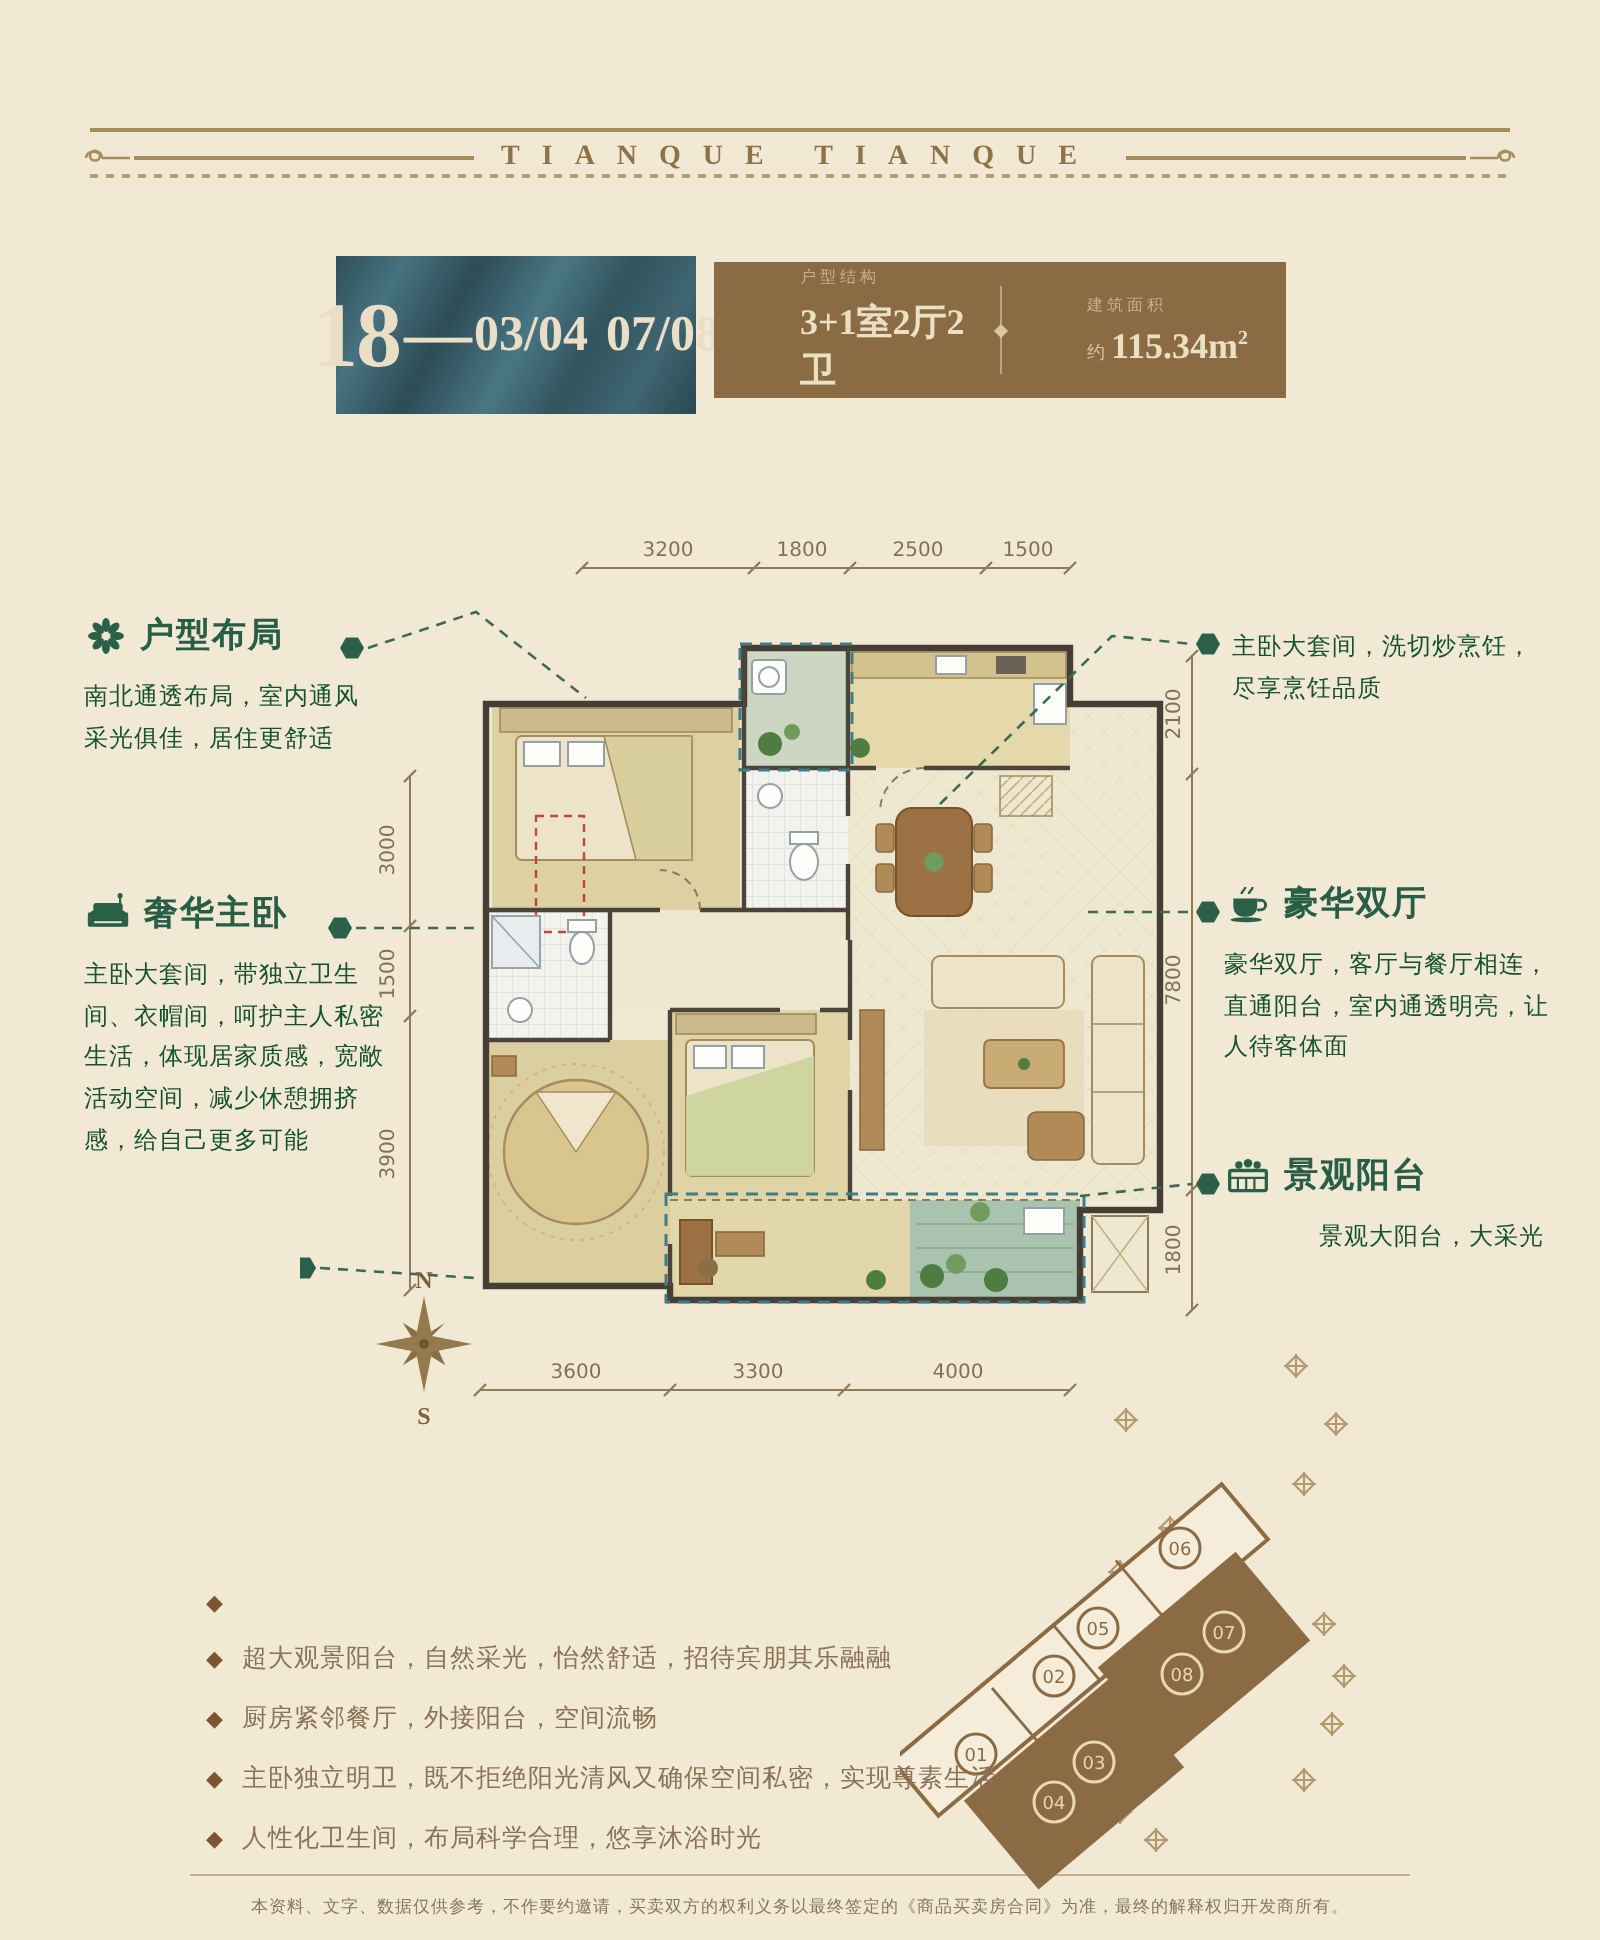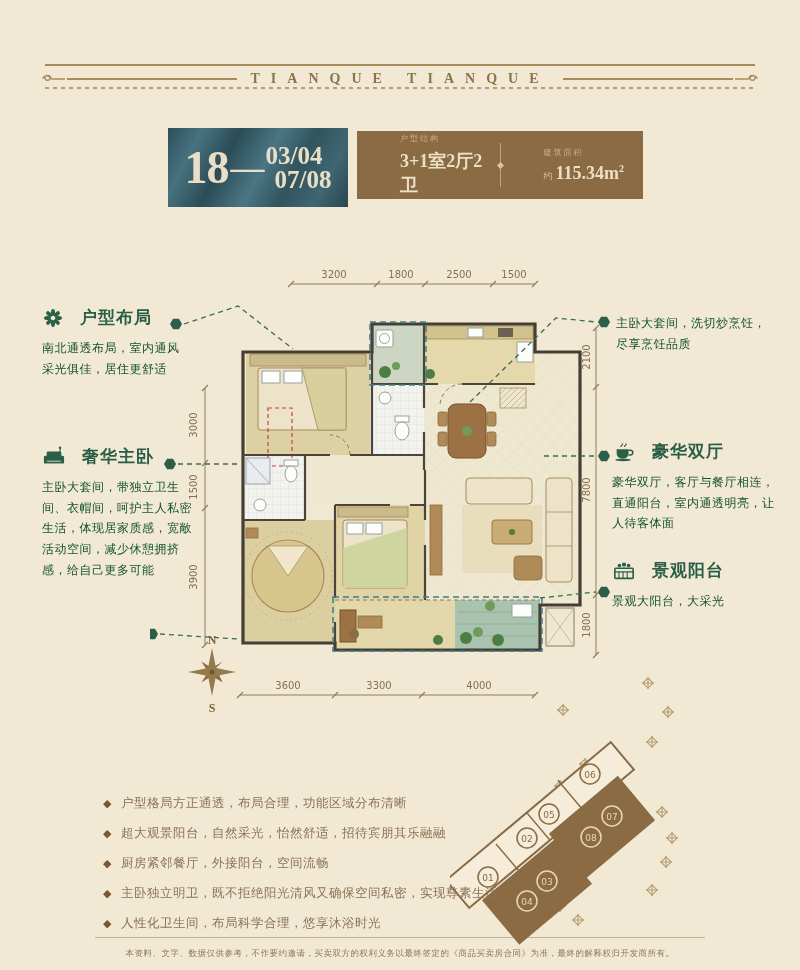--- a/index.html
+++ b/index.html
@@ -15,34 +15,34 @@
   .hdr-dash{position:absolute;left:45px;top:87px;width:710px;height:2px;
             background:repeating-linear-gradient(90deg,#b79e6f 0 4px,transparent 4px 8px);}
   
   .tb-teal{position:absolute;left:168px;top:128px;width:180px;height:79px;
            background:linear-gradient(118deg,#2e4f5a 0%,#47727f 16%,#2c4c57 33%,#4a7684 52%,#31545e 68%,#40World6672 84%,#294751 100%);
            background:linear-gradient(118deg,#2e4f5a 0%,#47727f 16%,#2c4c57 33%,#4a7684 52%,#31545e 68%,#3f6672 84%,#294751 100%);
            display:flex;align-items:center;justify-content:center;color:#eadfc6;
            font-family:"Liberation Serif","DejaVu Serif",serif;font-weight:bold;}
   .tb-big{font-size:46px;line-height:1;letter-spacing:-1px;}
   .tb-dash{font-size:34px;margin:0 1px 0 2px;}
-  .tb-stack{display:flex;flex-direction:column;line-height:0.95;font-size:25px;}
+  .tb-stack{display:flex;line-height:0.95;font-size:25px;}
   .tb-stack .l2{margin-left:9px;}
   .tb-brown{position:absolute;left:357px;top:131px;width:286px;height:68px;background:#8a6b44;
             display:flex;align-items:center;color:#ece0c4;}
   .spec-col{flex:1;padding-left:43px;}
   .spec-label{font-size:8px;color:#cbb089;letter-spacing:2px;margin-bottom:5px;}
   .spec-value{font-family:"Liberation Serif","DejaVu Serif",serif;font-size:18px;font-weight:bold;}
   .tb-divider{width:1px;height:44px;background:rgba(232,216,182,.55);position:relative;}
   .tb-divider::after{content:"";position:absolute;left:-2px;top:20px;width:5px;height:5px;background:#d9c79f;transform:rotate(45deg);}
   .area-pref{font-size:9px;font-weight:normal;margin-right:3px;color:#d9c79f;}
   .sup{font-size:10px;vertical-align:super;}
   
   .annot{position:absolute;z-index:3;}
-  .annot-head{display:flex;align-items:center;gap:16px;color:#285d46;font-weight:bold;font-size:17px;letter-spacing:1px;white-space:nowrap;}
+  .annot-head{display:flex;align-items:center;gap:6px;color:#285d46;font-weight:bold;font-size:17px;letter-spacing:1px;white-space:nowrap;}
   .annot-body{margin-top:9px;font-size:12px;color:#14532d;line-height:1.72;letter-spacing:.5px;}
   .icon{flex:0 0 auto;display:inline-block;}
   
   .plan-svg{position:absolute;left:150px;top:255px;z-index:1;pointer-events:none;}
   .site-svg{position:absolute;left:450px;top:660px;z-index:1;pointer-events:none;}
   .dim-line{stroke:#8f7c5a;stroke-width:1;fill:none;}
   .dim-tick{stroke:#8f7c5a;stroke-width:1.2;}
   .dim-text{fill:#847050;font-size:10px;font-family:"DejaVu Sans",sans-serif;}
   .wall{stroke:#453e34;stroke-width:3.2;fill:none;stroke-linejoin:miter;}
   .iwall{stroke:#4c443a;stroke-width:2.2;fill:none;}
@@ -324,38 +324,37 @@
         <path d="M4 9 h13 v4.5 a5.5 5.5 0 0 1 -5.5 5.5 h-2 A5.5 5.5 0 0 1 4 13.5 Z" fill="#2a5f48"></path>
         <path d="M17 10 h2 a2.6 2.6 0 0 1 0 5.2 h-2" fill="none" stroke="#2a5f48" stroke-width="1.6"></path>
         <ellipse cx="11" cy="20.6" rx="8.5" ry="1.4" fill="#2a5f48"></ellipse>
         <path d="M8.5 6.5 c0-1.8 2-1.8 2-3.8 M12.5 6.5 c0-1.8 2-1.8 2-3.8" fill="none" stroke="#2a5f48" stroke-width="1.3"></path>
       </svg>
       <span>豪华双厅</span>
     </div>
     <div class="annot-body">豪华双厅，客厅与餐厅相连，直通阳台，室内通透明亮，让人待客体面</div>
   </div>
 
-  <div class="annot" style="left:612px;top:559px;width:160px;">
+  <div class="annot" style="left:612px;top:576px;width:160px;text-align:right;">
     <div class="annot-head">
       <svg class="icon" width="24" height="22" viewBox="0 0 24 24">
         <circle cx="7" cy="6" r="2" fill="#2a5f48"></circle>
         <circle cx="12" cy="5" r="2.3" fill="#2a5f48"></circle>
         <circle cx="17" cy="6" r="2" fill="#2a5f48"></circle>
         <rect x="2" y="9" width="20" height="11" rx="1" fill="none" stroke="#2a5f48" stroke-width="1.8"></rect>
         <path d="M2 13 h20 M6.5 13 v7 M11 13 v7 M15.5 13 v7" stroke="#2a5f48" stroke-width="1.2" fill="none"></path>
       </svg>
       <span>景观阳台</span>
     </div>
     <div class="annot-body">景观大阳台，大采光</div>
   </div>
 
   <div class="features">
     <div class="feature">
         <span class="diamond">◆</span>
-        <span>户型格局方正通透，布局合理，功能区域分布清晰</span>
       </div>
     <div class="feature">
         <span class="diamond">◆</span>
         <span>超大观景阳台，自然采光，怡然舒适，招待宾朋其乐融融</span>
       </div>
     <div class="feature">
         <span class="diamond">◆</span>
         <span>厨房紧邻餐厅，外接阳台，空间流畅</span>
       </div>
     <div class="feature">

